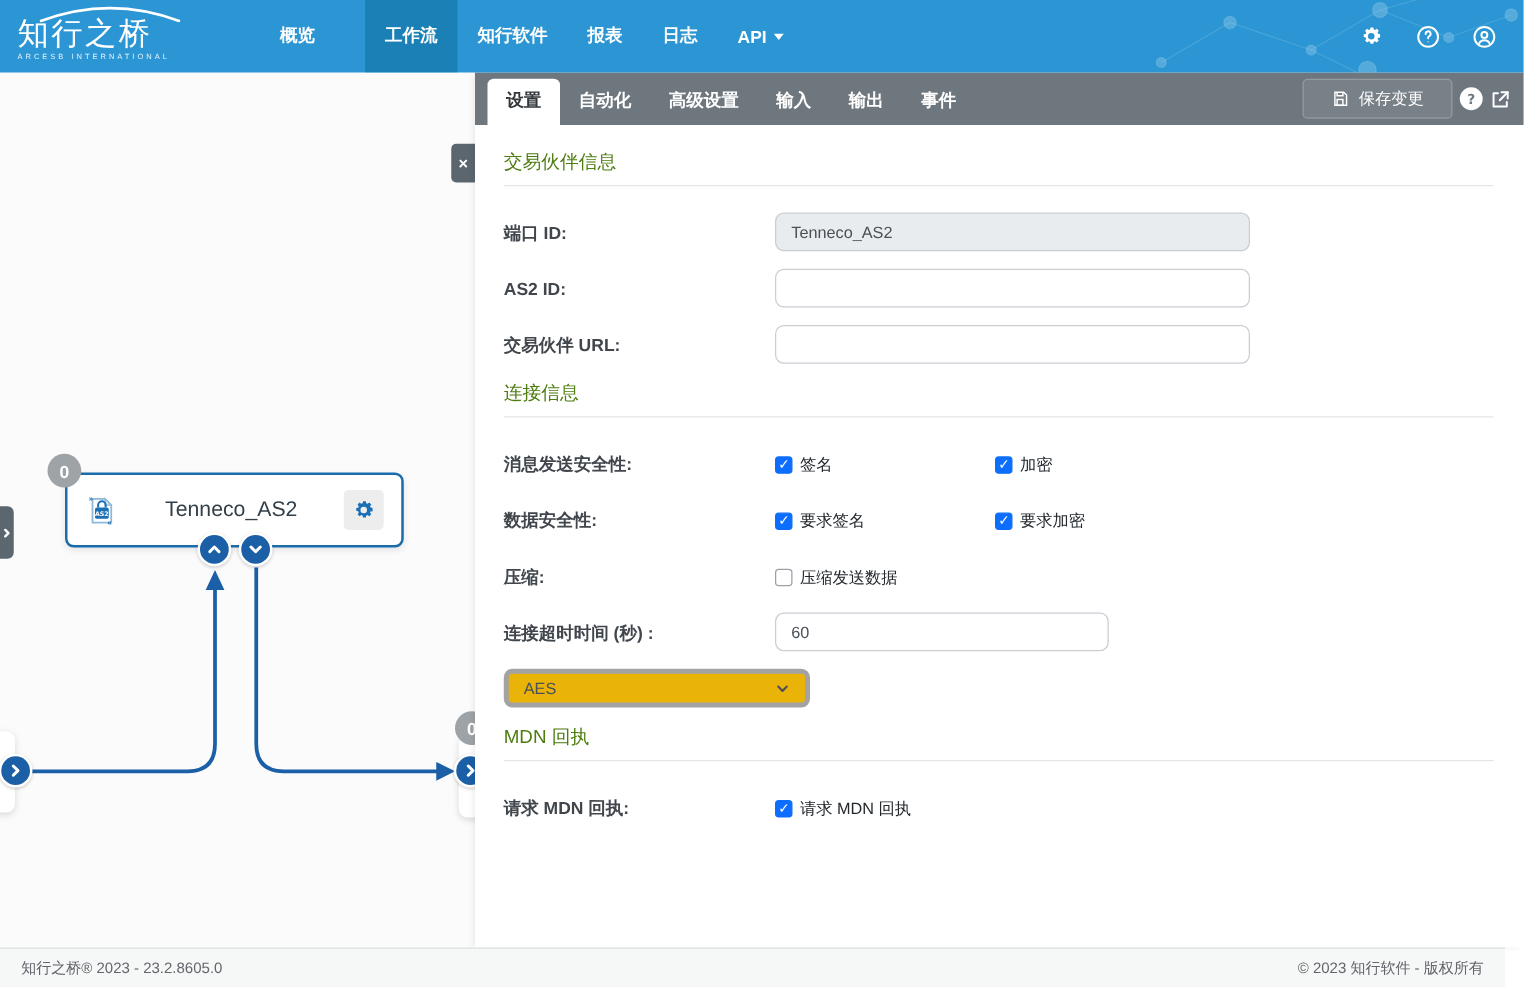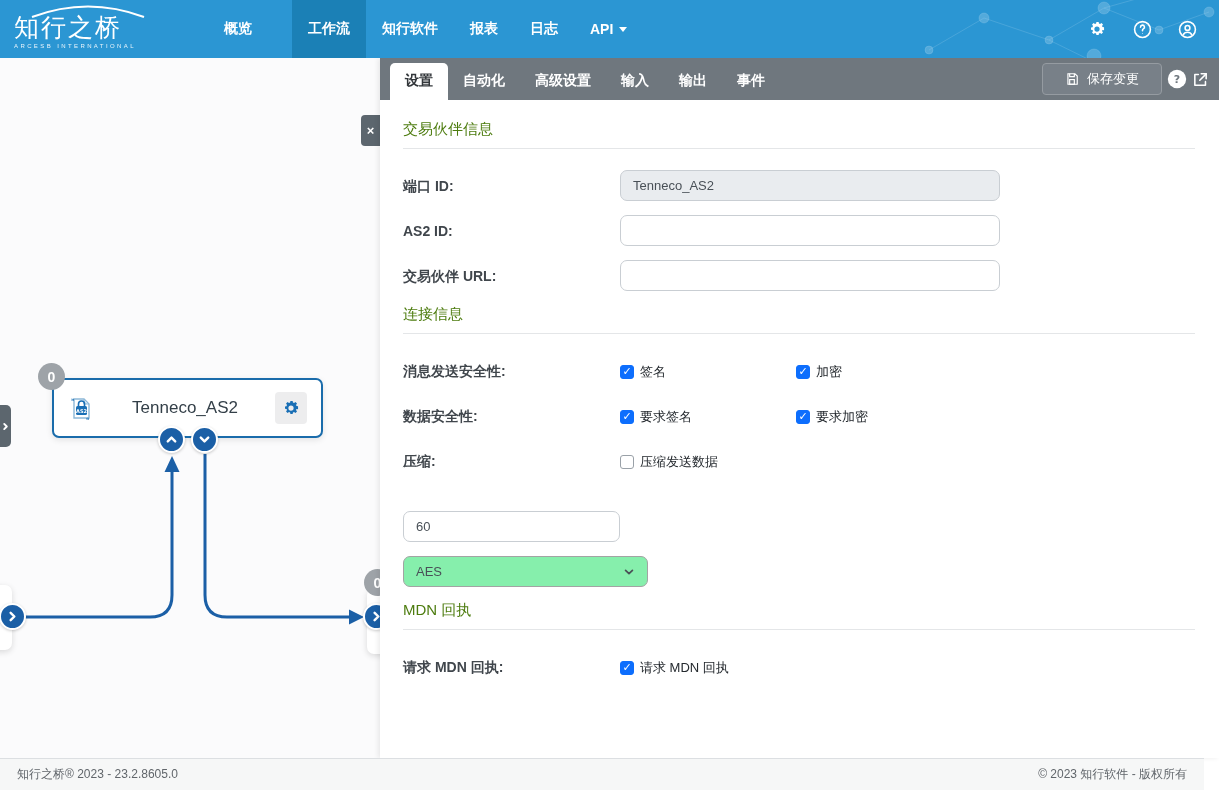--- a/index.html
+++ b/index.html
@@ -50,24 +50,24 @@
   .icon-btn { background:none; border:none; cursor:pointer; display:flex; align-items:center; justify-content:center; padding:0; }
 
   .panel-body { flex:1; overflow:hidden; padding:20px 24px 0 23px; }
   .section-title { font-size:15px; font-weight:400; color:#4d7c0f; margin-bottom:9px; }
   .section-rule { border-bottom:1px solid #e4e6e8; margin-bottom:21px; }
   .section { margin-bottom:12px; }
   .frow { display:flex; align-items:flex-start; margin-bottom:14px; min-height:31px; }
   .flabel { width:217px; flex:none; padding-top:8px; font-size:14px; font-weight:bold; color:#40464c; }
   .tinput { height:31px; border:1px solid #c9ced3; border-radius:7px; padding:0 12px; font-size:13px; color:#495057; font-family:inherit; background:#fff; outline:none; }
   .w-lg { width:380px; }
-  .w-sm { width:217px;margin-top:21px; }
+  .w-sm { width:267px; }
   .tinput:disabled { background:#e9ecef; color:#495057; }
   textarea.tinput { width:380px; height:31px; padding-top:6px; resize:both; }
-  .selectbox { width:245px; height:31px; border:1px solid #a3a3a3; border-radius:7px; padding:0 12px; font-size:13px; color:#495057; display:flex; align-items:center; justify-content:space-between; cursor:pointer; background:#86efac; }
+  .selectbox { width:245px; height:31px; border:4px solid #a3a3a3; border-radius:7px; padding:0 12px; font-size:13px; color:#495057; display:flex; align-items:center; justify-content:space-between; cursor:pointer; background:#eab308; }
   .cb-group { display:flex; padding-top:8px; }
   .cb-option { width:176px; display:flex; align-items:center; gap:6px; font-size:13px; color:#24292e; }
   .cb { width:14px; height:14px; border:1px solid #9aa1a8; border-radius:3px; background:#fff; flex:none; cursor:pointer; position:relative; }
   .cb.checked { background:#0d6efd; border-color:#0d6efd; }
   .cb.checked::after { content:"✓"; position:absolute; left:1.5px; top:-1.5px; color:#fff; font-size:11px; font-weight:bold; }
 
   
   .footer { position:absolute; left:0; right:15px; bottom:0; height:32px; background:#f6f7f7; border-top:1px solid #dcdfe2; display:flex; align-items:center; justify-content:space-between; padding:0 17px; font-size:12px; color:#61666b; z-index:20; }
 </style>
 </head>
@@ -298,20 +298,21 @@
           <div class="flabel">压缩:</div>
           <div class="cb-group">
             <div class="cb-option">
               <span class="cb"></span>
               <span>压缩发送数据</span>
             </div>
           </div>
         </div>
 
         <div class="frow">
+          <div class="flabel">连接超时时间 (秒) :</div>
           <input class="tinput w-sm" value="60" style="">
         </div>
 
         <div class="frow">
           <div class="selectbox">
             <span>AES</span>
             <svg width="12" height="12" viewBox="0 0 14 14" fill="none" stroke="#4a5056" stroke-width="2" stroke-linecap="round" stroke-linejoin="round">
                 <polyline points="3,5 7,9 11,5"></polyline>
               </svg>
           </div>

